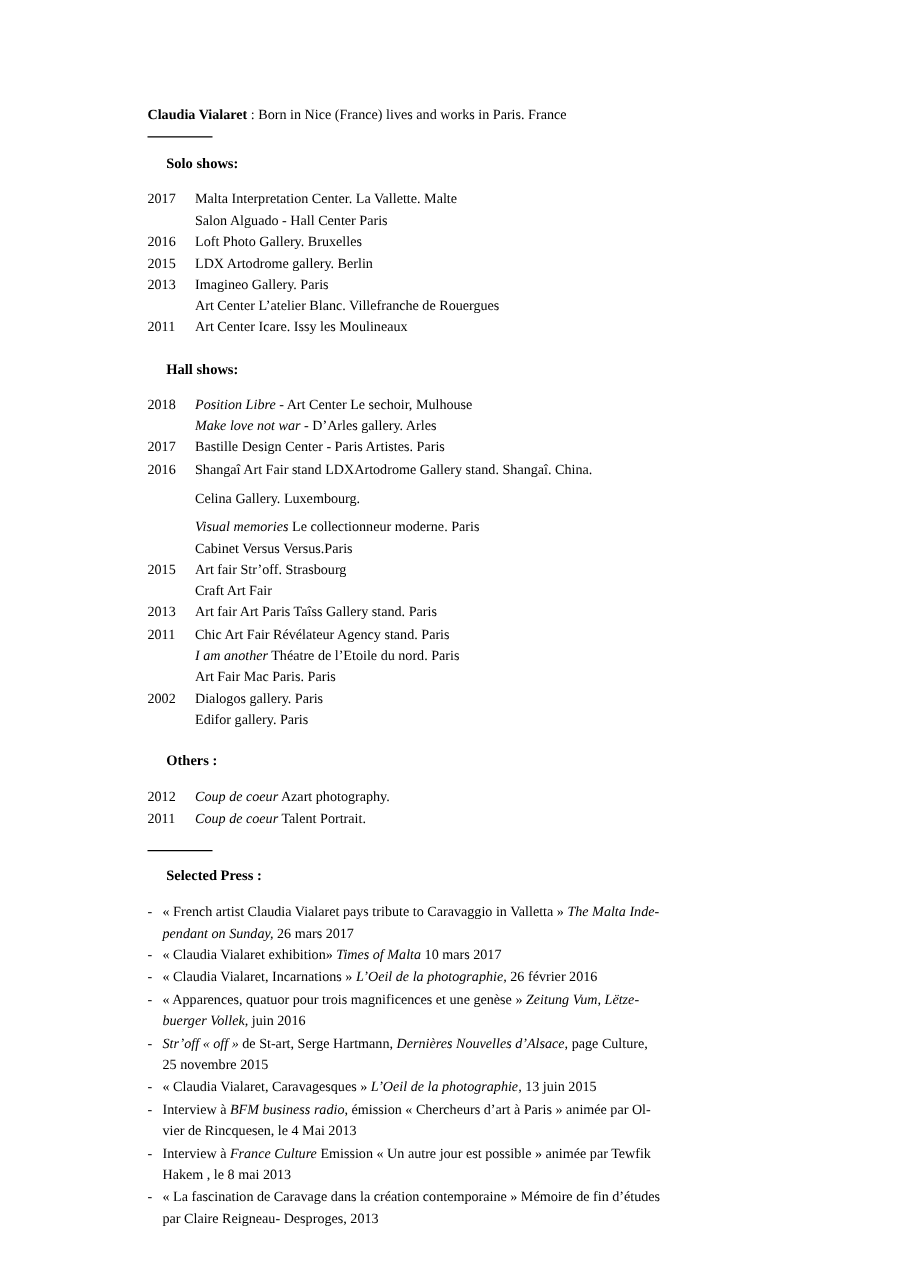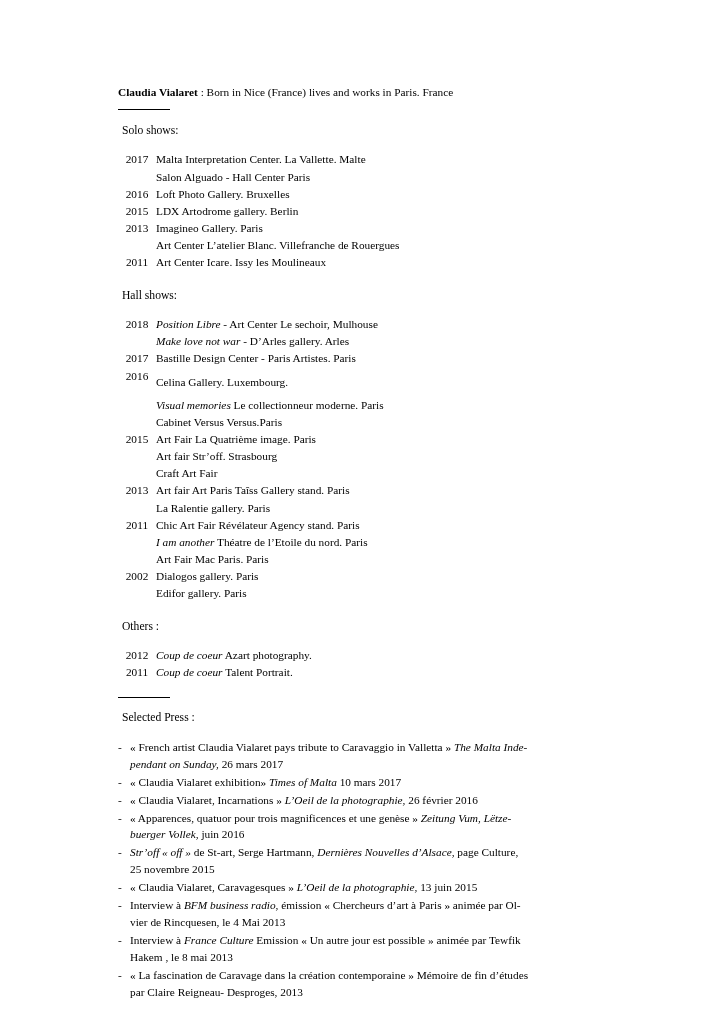--- a/index.html
+++ b/index.html
@@ -32,37 +32,36 @@
   .name {
     font-weight: bold;
   }
   .rule {
     width: 52px;
     border-bottom: 1px solid #000;
     height: 0;
     margin: 9px 0 13px 0;
   }
   .section-title {
-    font-weight: normal;
+    font-weight: bold;
     font-size: 11.6px;
-    margin: 0 0 12px 4px;
+    margin: 0 0 12px 15px;
   }
   .block {
     margin: 0 0 16px 0;
   }
   .entry {
     display: flex;
     align-items: flex-start;
   }
   .year {
     width: 38px;
     flex: 0 0 38px;
     font-size: 11.3px;
     line-height: 1.52;
-    text-align: center;
   }
   .lines {
     flex: 1 1 auto;
   }
   .line {
     font-size: 11.3px;
     line-height: 1.52;
   }
   .line.spaced {
     margin-top: 6px;
@@ -156,38 +155,37 @@
         </div>
         <div class="entry">
           <div class="year">2017</div>
           <div class="lines">
             <div class="line"><span>Bastille Design Center - Paris Artistes. Paris</span></div>
           </div>
         </div>
         <div class="entry">
           <div class="year">2016</div>
           <div class="lines">
+            <div class="line"><span>Shangaî Art Fair stand LDXArtodrome Gallery stand. Shangaî. China.</span></div>
             <div class="line spaced"><span>Celina Gallery. Luxembourg.</span></div>
             <div class="line spaced"><span class="italic">Visual memories</span><span> Le collectionneur moderne. Paris</span></div>
             <div class="line"><span>Cabinet Versus Versus.Paris</span></div>
           </div>
         </div>
         <div class="entry">
           <div class="year">2015</div>
           <div class="lines">
-            <div class="line"><span>Art Fair La Quatrième image. Paris</span></div>
             <div class="line"><span>Art fair Str’off. Strasbourg</span></div>
             <div class="line"><span>Craft Art Fair</span></div>
           </div>
         </div>
         <div class="entry">
           <div class="year">2013</div>
           <div class="lines">
             <div class="line"><span>Art fair Art Paris Taîss Gallery stand. Paris</span></div>
-            <div class="line"><span>La Ralentie gallery. Paris</span></div>
           </div>
         </div>
         <div class="entry">
           <div class="year">2011</div>
           <div class="lines">
             <div class="line"><span>Chic Art Fair Révélateur Agency stand. Paris</span></div>
             <div class="line"><span class="italic">I am another</span><span> Théatre de l’Etoile du nord. Paris</span></div>
             <div class="line"><span>Art Fair Mac Paris. Paris</span></div>
           </div>
         </div>

